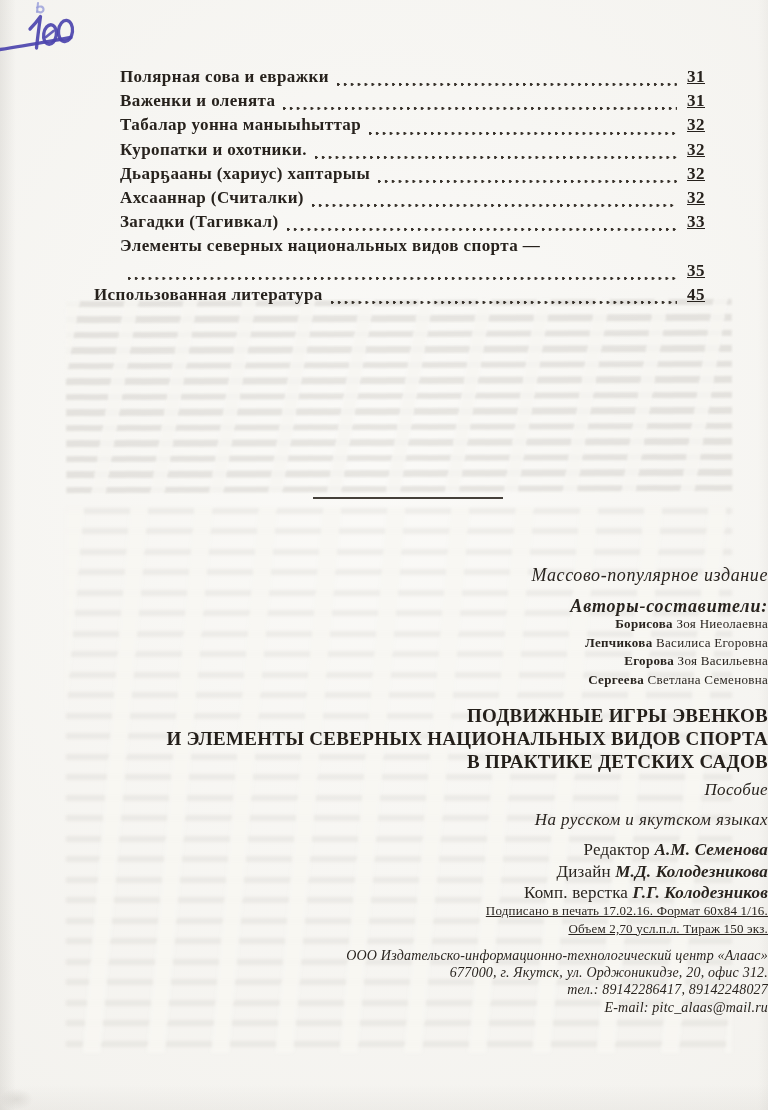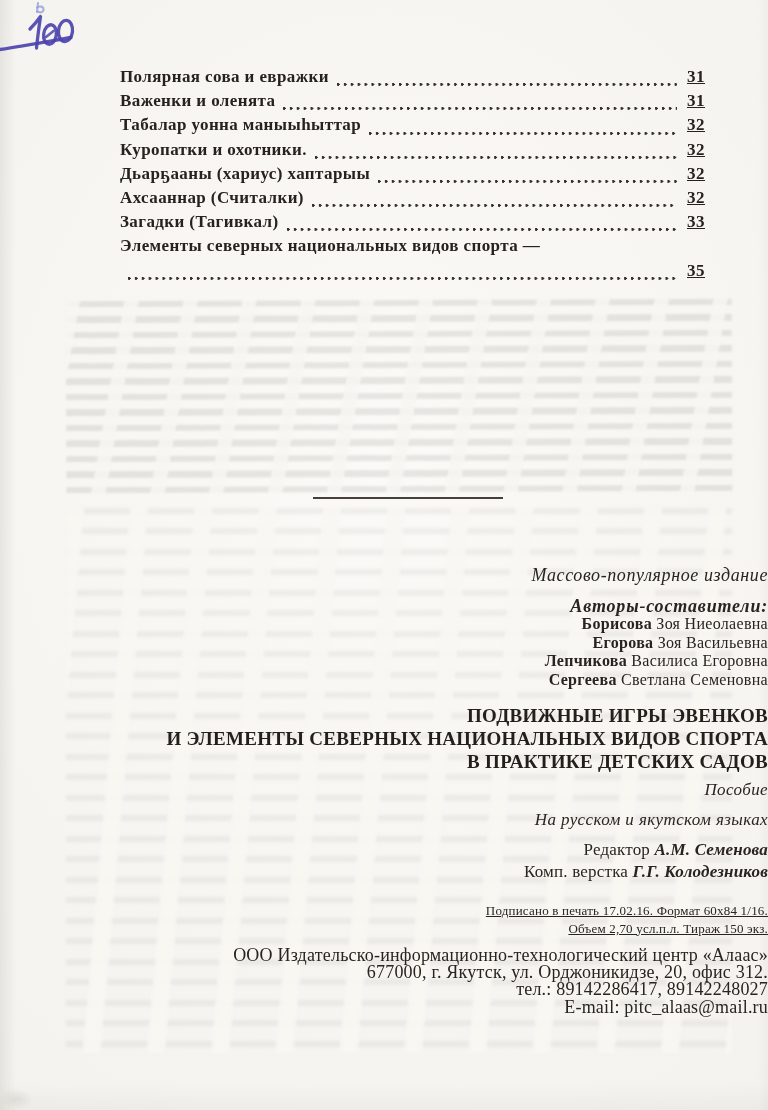--- a/index.html
+++ b/index.html
@@ -56,29 +56,29 @@
     background-image:radial-gradient(circle at 2.2px 2.4px, #37312a 1.25px, rgba(0,0,0,0) 1.6px);
     background-size:6.9px 5px;background-repeat:repeat-x;background-position:left bottom;
   }
   .toc-page{flex:0 0 auto;min-width:26px;text-align:right;letter-spacing:0.5px;text-decoration:underline;}
   
   .rule{position:absolute;left:313px;top:497px;width:190px;height:0;border-top:2px solid #45403a;z-index:2;}
   
   .cblock{position:absolute;left:40px;width:728px;text-align:right;z-index:2;color:#29241f;}
   .edition{top:565px;font-style:italic;font-size:18px;letter-spacing:0.6px;}
   .authors-label{top:596px;font-style:italic;font-weight:700;font-size:18px;letter-spacing:0.8px;}
-  .authors{top:615px;font-size:16px;line-height:18.7px;letter-spacing:0.3px;font-family:Liberation Serif, serif;}
+  .authors{top:615px;font-size:13px;line-height:18.7px;letter-spacing:0.3px;font-family:Liberation Serif, serif;}
   .authors .surname{font-weight:700;}
   .book-title{top:704px;font-weight:700;font-size:19px;line-height:23px;letter-spacing:0.3px;color:#241f1a;}
   .subtitle{top:780px;font-style:italic;font-size:17px;letter-spacing:0.4px;}
   .langs{top:810px;font-style:italic;font-size:17px;letter-spacing:0.4px;}
   .staff{top:839px;font-size:17px;line-height:21.5px;letter-spacing:0.2px;}
   .staff .name{font-style:italic;font-weight:600;}
   .printinfo{top:902px;font-size:13px;line-height:17.6px;letter-spacing:0.2px;text-decoration:underline;}
-  .publisher{top:947px;font-size:18px;line-height:17.2px;letter-spacing:0.2px;}
+  .publisher{top:947px;font-size:14px;line-height:17.2px;letter-spacing:0.2px;font-style:italic;}
 </style>
 </head>
 <body>
 
 <div class="paper-tone"></div>
 <div class="corner-smudge"></div>
 <div class="ghost-band upper"></div>
 <div class="ghost-band lower"></div>
 
 <svg class="hand-svg" style="left:0;top:0;" width="95" height="60" viewBox="0 0 95 60" aria-label="100">
@@ -135,40 +135,45 @@
     <span class="toc-page">33</span>
   </div>
   <div class="toc-row indent no-leader">
     <span>Элементы северных национальных видов спорта —</span>
 
   </div>
   <div class="toc-row indent">
     <span class="toc-leader"></span>
     <span class="toc-page">35</span>
   </div>
+  <div class="toc-row">
+    <span>Использованная литература</span>
+    <span class="toc-leader"></span>
+    <span class="toc-page">45</span>
+  </div>
 </div>
 
 <div class="rule"></div>
 
 <div class="cblock edition">Массово-популярное издание</div>
 
 <div class="cblock authors-label">Авторы-составители:</div>
 
 <div class="cblock authors">
   <div>
     <span class="surname">Борисова</span>
     <span>Зоя Ниеолаевна</span>
   </div>
   <div>
+    <span class="surname">Лепчикова</span>
+    <span>Василиса Егоровна</span>
+  </div>
+  <div>
     <span class="surname">Егорова</span>
     <span>Зоя Васильевна</span>
-  </div>
-  <div>
-    <span class="surname">Лепчикова</span>
-    <span>Василиса Егоровна</span>
   </div>
   <div>
     <span class="surname">Сергеева</span>
     <span>Светлана Семеновна</span>
   </div>
 </div>
 
 <div class="cblock book-title">
   <div>ПОДВИЖНЫЕ ИГРЫ ЭВЕНКОВ</div>
   <div>И ЭЛЕМЕНТЫ СЕВЕРНЫХ НАЦИОНАЛЬНЫХ ВИДОВ СПОРТА</div>
@@ -176,20 +181,24 @@
 </div>
 
 <div class="cblock subtitle">Пособие</div>
 
 <div class="cblock langs">На русском и якутском языках</div>
 
 <div class="cblock staff">
   <div>
     <span>Редактор</span>
     <span class="name">А.М. Семенова</span>
+  </div>
+  <div>
+    <span>Дизайн</span>
+    <span class="name">М.Д. Колодезникова</span>
   </div>
   <div>
     <span>Комп. верстка</span>
     <span class="name">Г.Г. Колодезников</span>
   </div>
 </div>
 
 <div class="cblock printinfo">
   <div>Подписано в печать 17.02.16. Формат 60х84 1/16.</div>
   <div>Объем 2,70 усл.п.л. Тираж 150 экз.</div>

